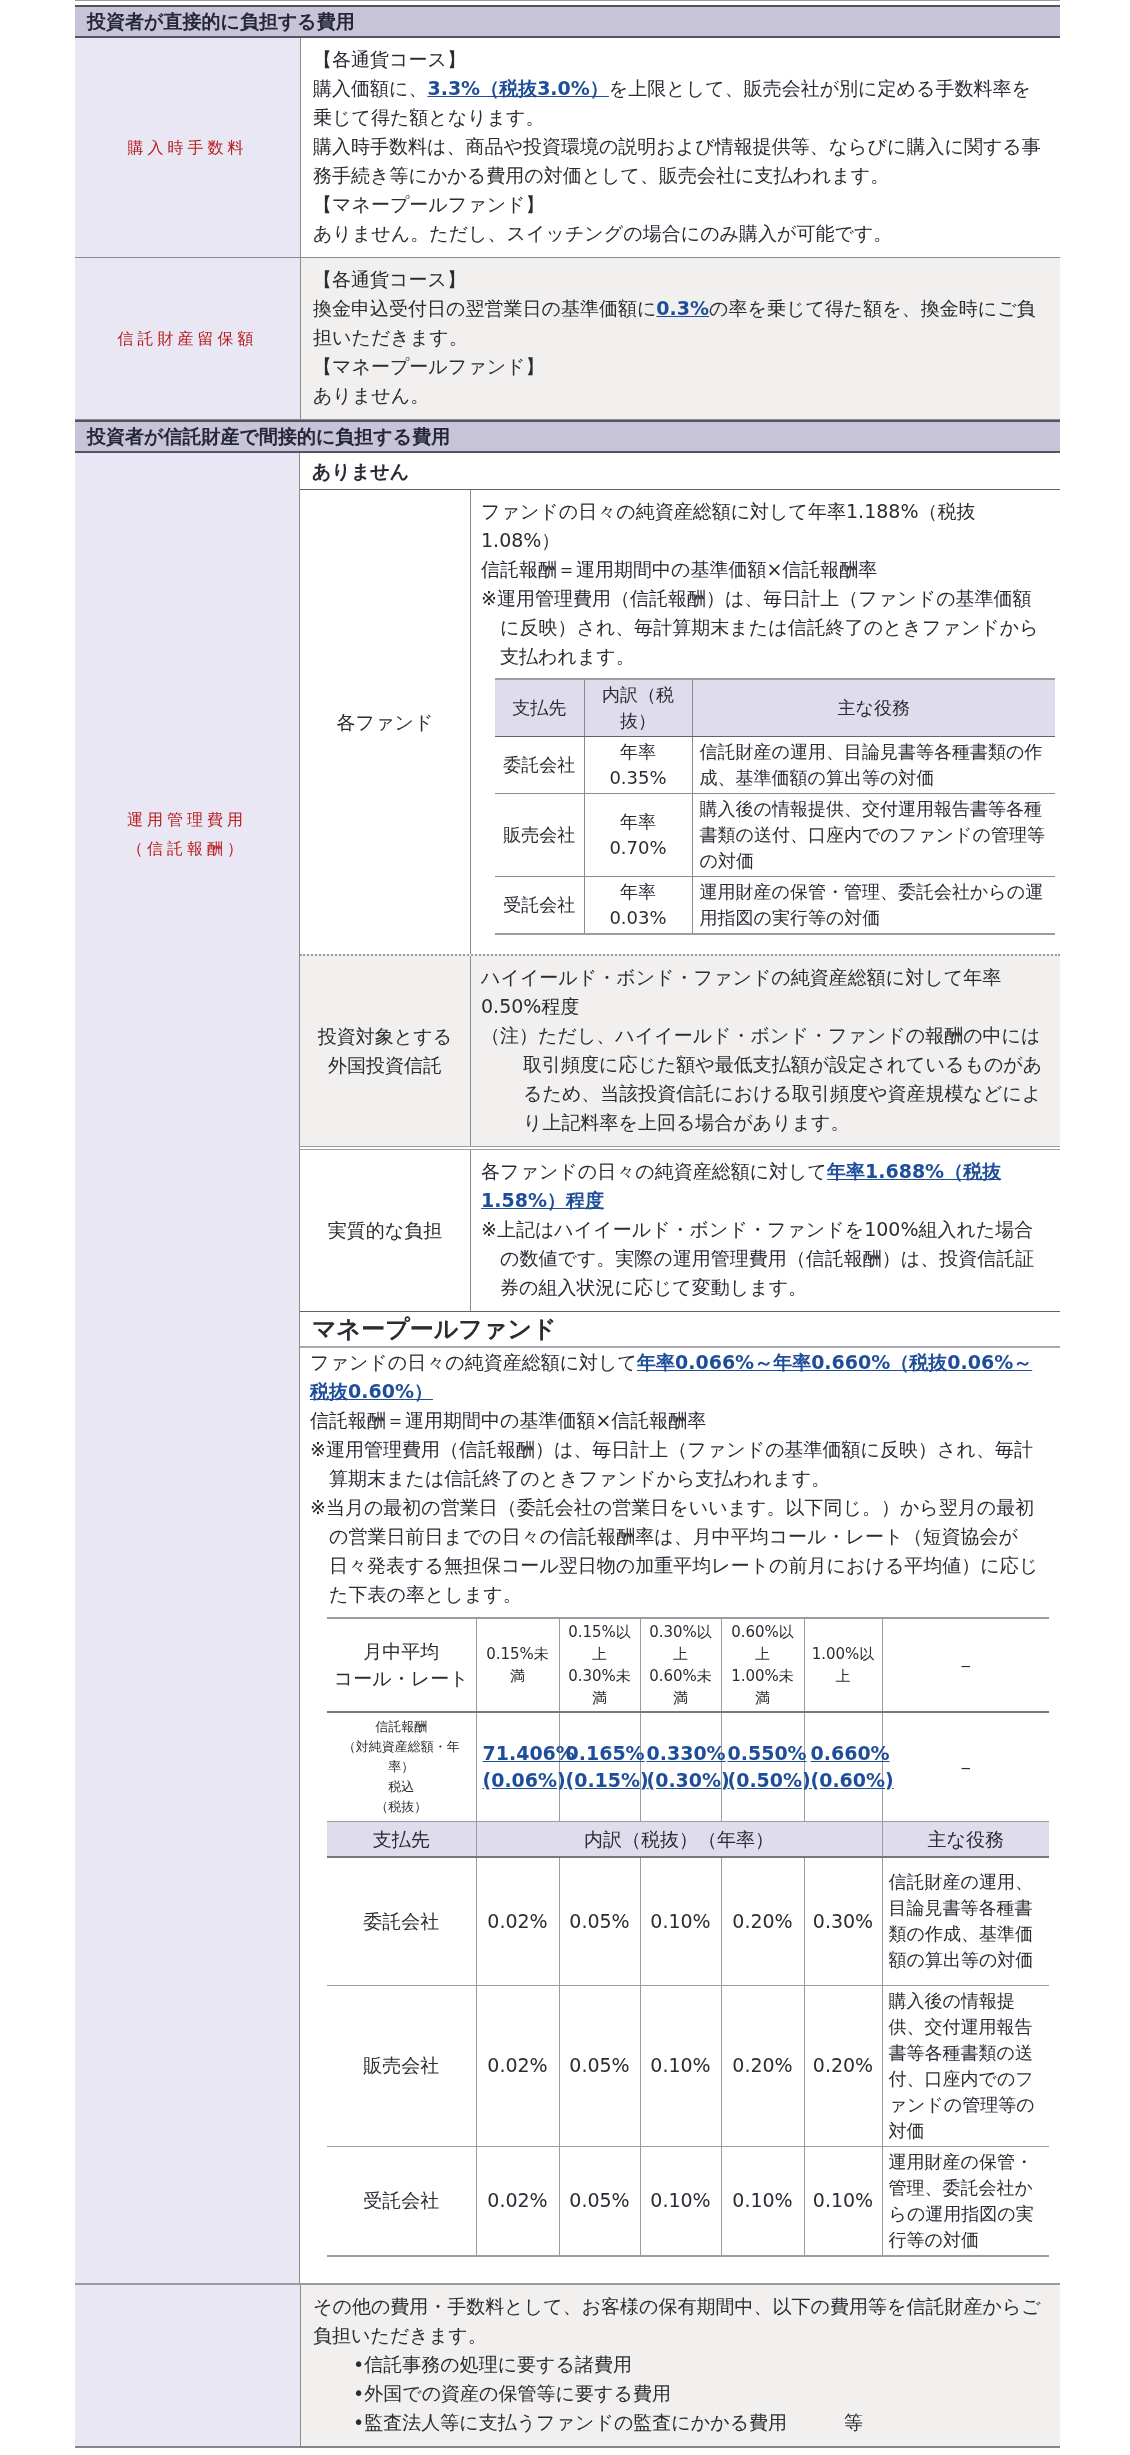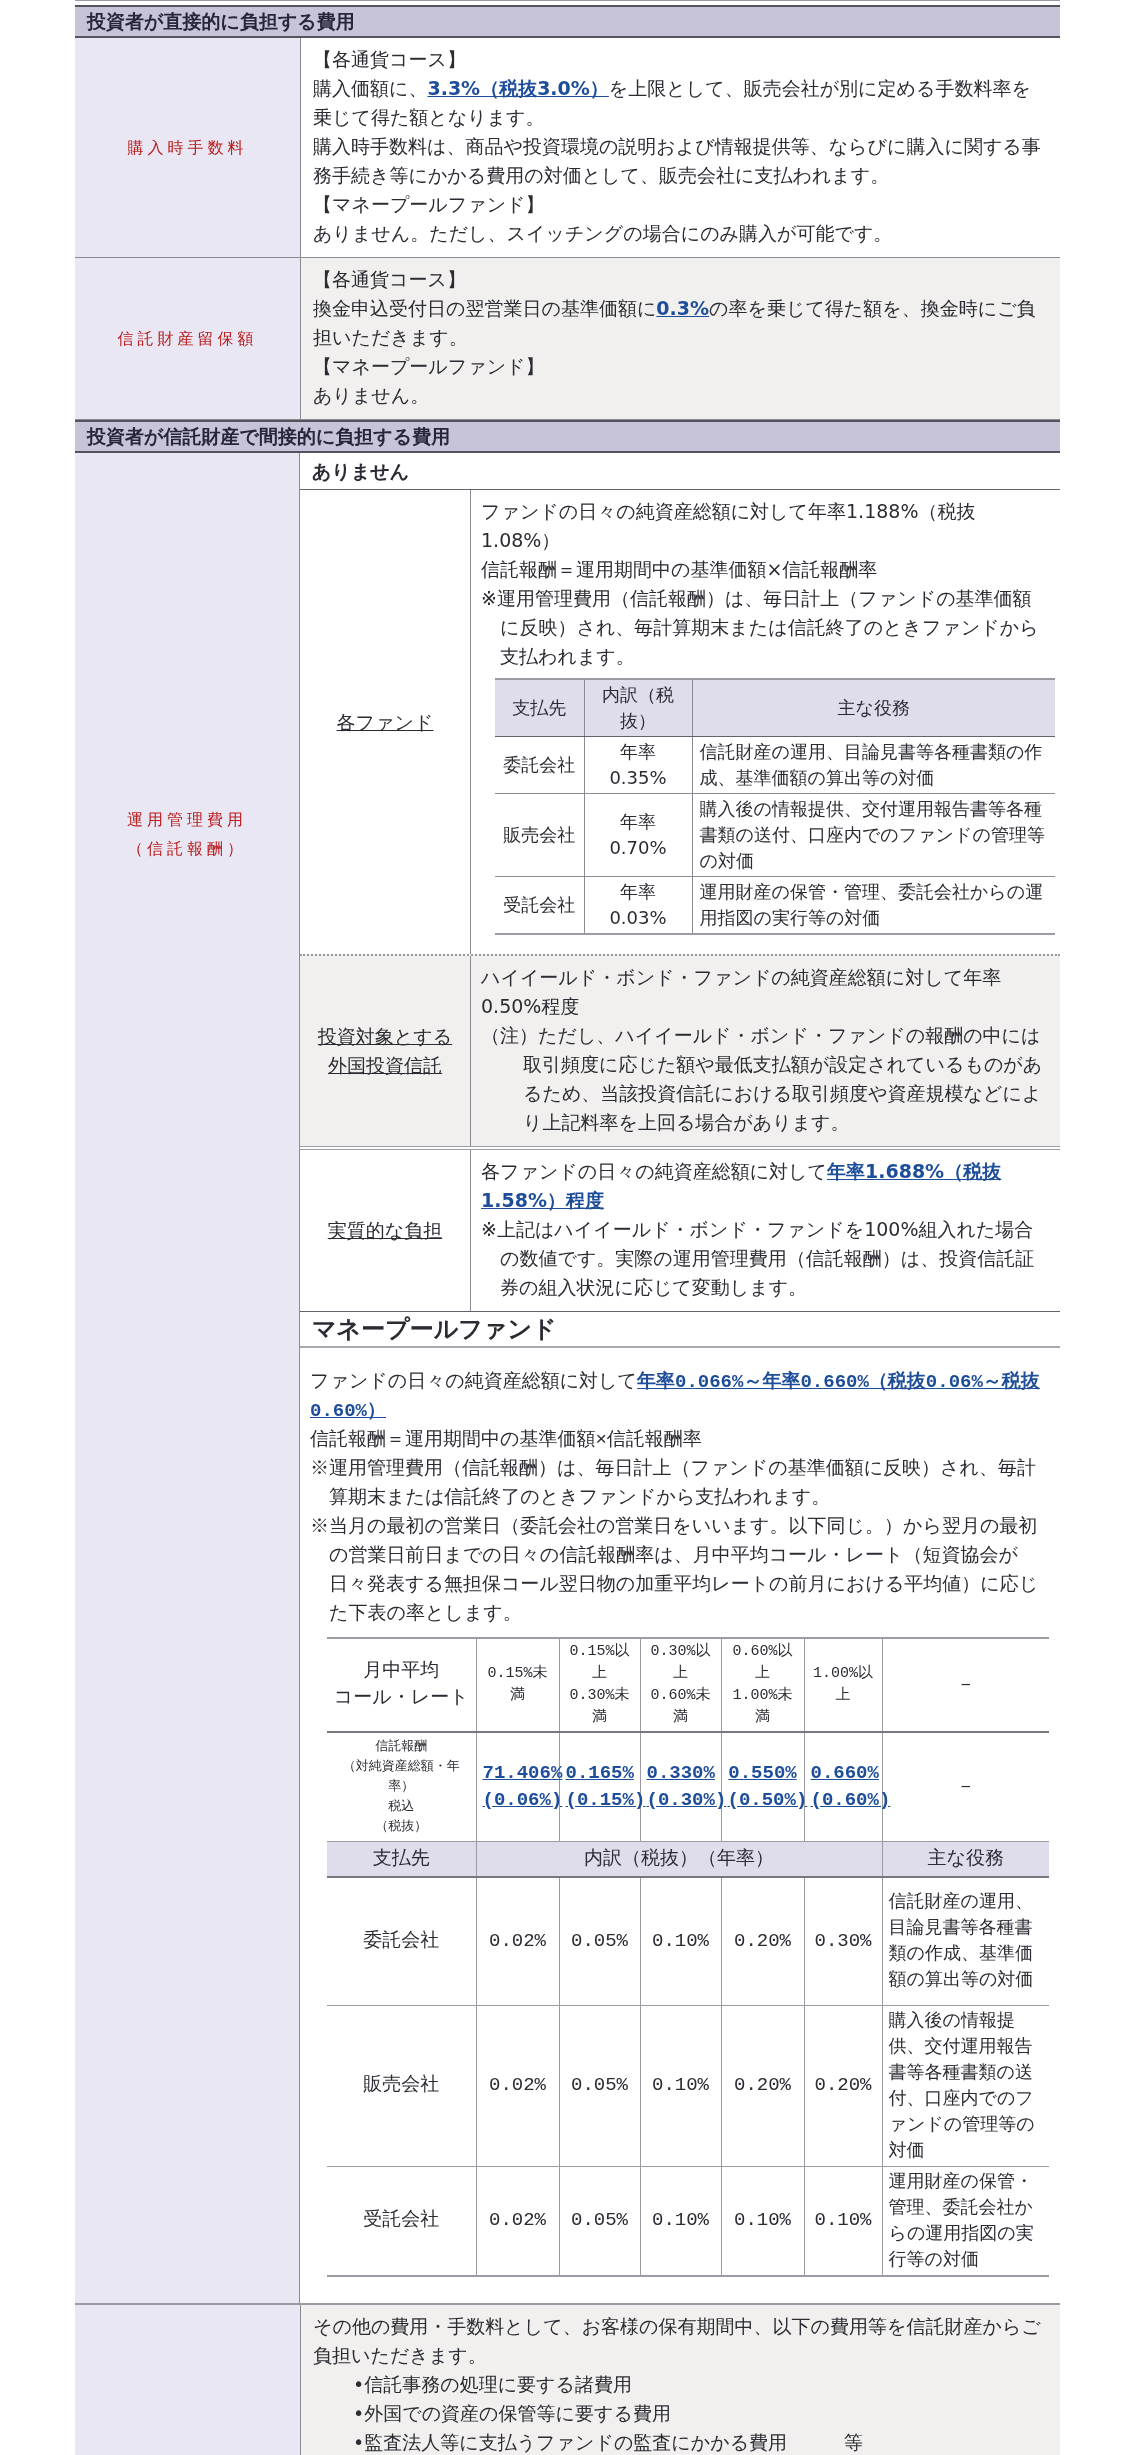--- a/index.html
+++ b/index.html
@@ -21,34 +21,34 @@
   .whitebg{background:#ffffff;}
   .blue{color:#1e4e9a;font-weight:bold;text-decoration:underline;}
   .hang1{padding-left:19px;text-indent:-19px;}
   .hang3{padding-left:42px;text-indent:-42px;}
   .bullet{padding-left:40px;}
   .course-header{font-weight:bold;font-size:19px;padding:4px 12px 3px;border-bottom:1px solid #62626c;}
   .subrow{display:flex;}
   .subrow.dotted{border-top:2px dotted #9b9ba3;}
   .subrow.dbl{border-top:4px double #9b9ba3;}
   .sublabel{flex:0 0 170px;border-right:1px solid #8b8b93;display:flex;flex-direction:column;
-            justify-content:center;align-items:center;text-align:left;font-size:19px;text-decoration:underline;}
+            justify-content:center;align-items:center;text-align:left;font-size:19px;}
   .subcontent{flex:1;padding:7px 10px 9px;min-width:0;}
   table{border-collapse:collapse;table-layout:fixed;}
   .feetable{margin:7px 0 10px 14px;width:560px;font-size:18px;line-height:26px;
             border-top:2px solid #9b9ba3;border-bottom:2px solid #9b9ba3;}
   .feetable th{background:#dfddeb;font-weight:normal;}
   .feetable th,.feetable td{border:1px solid #8b8b93;padding:2px 7px;vertical-align:middle;}
   .feetable th:first-child,.feetable td:first-child{border-left:none;}
   .feetable th:last-child,.feetable td:last-child{border-right:none;}
   .feetable tr:first-child th{border-top:none;border-bottom:1px solid #62626c;}
   .feetable tr:last-child td{border-bottom:none;}
   .mp-header{font-weight:bold;font-size:24px;padding:3px 12px 2px;
              border-top:1px solid #62626c;border-bottom:2px solid #a9a9b1;}
-  .mp-body{padding:20px 10px 26px;font-family:Liberation Mono, monospace;}
+  .mp-body{padding:0 10px 26px;}
   .ratetable{margin:8px 0 0 17px;width:722px;font-size:19px;line-height:27px;
              border-top:2px solid #9b9ba3;border-bottom:2px solid #9b9ba3;}
   .ratetable th,.ratetable td{border:1px solid #9b9ba3;padding:2px 6px;vertical-align:middle;}
   .ratetable th:first-child,.ratetable td:first-child{border-left:none;}
   .ratetable th:last-child,.ratetable td:last-child{border-right:none;}
   .ratetable tr:first-child td{border-top:none;border-bottom:2px solid #77777f;}
   .ratetable tr:last-child td{border-bottom:none;}
   .ratetable .rt-head th{background:#dfddeb;font-weight:normal;border-top:1px solid #8b8b93;
                          border-bottom:2px solid #77777f;height:30px;}
   .c{text-align:center;}

